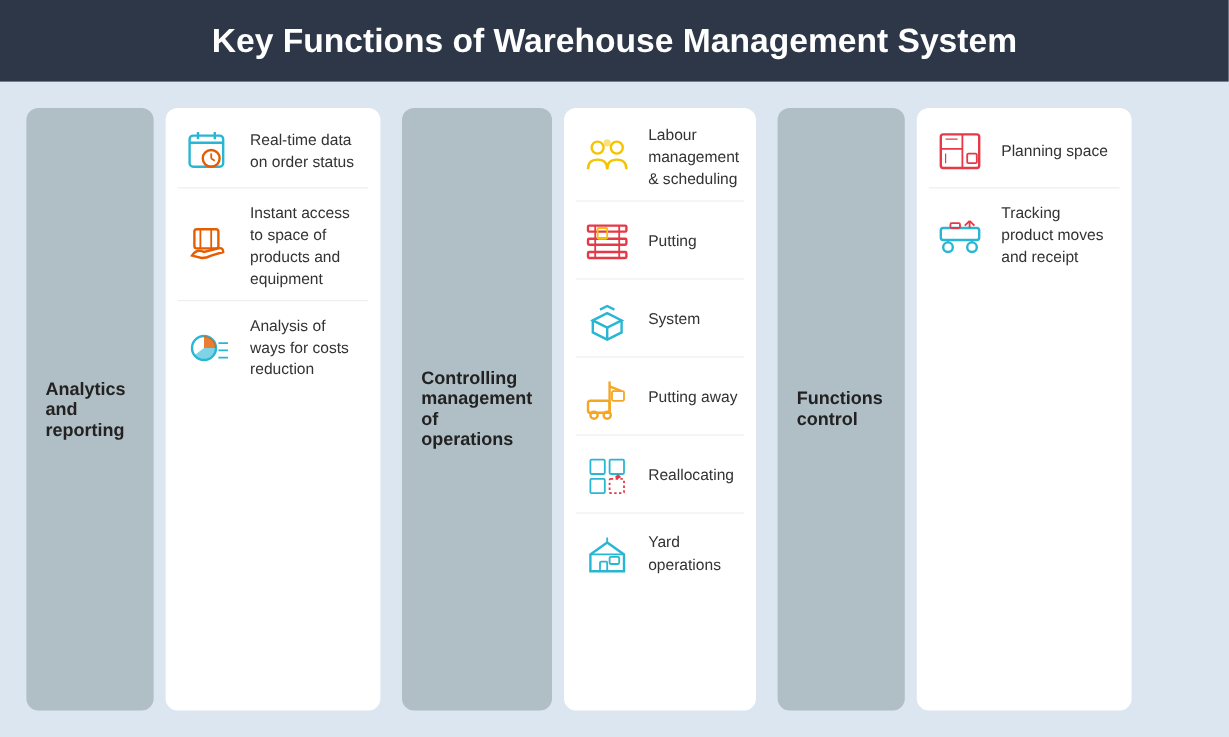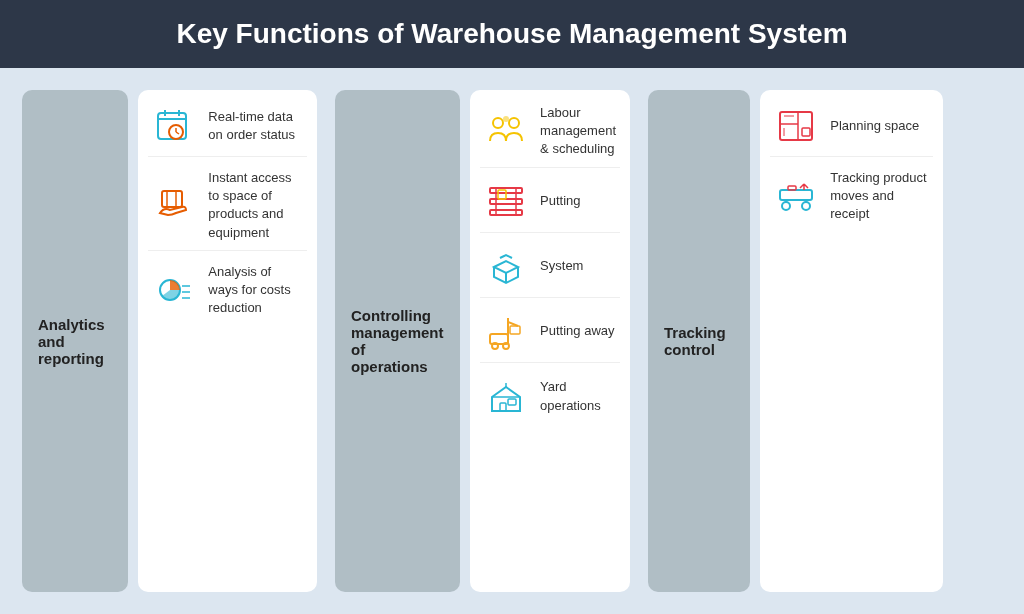--- a/index.html
+++ b/index.html
@@ -188,40 +188,52 @@
             <line x1="22" y1="6" x2="22" y2="32" stroke="#f5a623" stroke-width="2"></line>
             <line x1="22" y1="10" x2="32" y2="14" stroke="#f5a623" stroke-width="2"></line>
             <rect x="24" y="14" width="10" height="8" rx="1" fill="none" stroke="#f5a623" stroke-width="1.5"></rect>
             <circle cx="9" cy="34" r="3" fill="none" stroke="#f5a623" stroke-width="2"></circle>
             <circle cx="20" cy="34" r="3" fill="none" stroke="#f5a623" stroke-width="2"></circle>
           </svg>
         </div>
         <span class="item-text">Putting away</span>
       </div>
 
+      <div class="item-row">
+        <div class="icon-box">
+          <svg width="40" height="40" viewBox="0 0 40 40">
+            <rect x="6" y="6" width="12" height="12" rx="1" fill="none" stroke="#29b6d4" stroke-width="1.5"></rect>
+            <rect x="22" y="6" width="12" height="12" rx="1" fill="none" stroke="#29b6d4" stroke-width="1.5"></rect>
+            <rect x="6" y="22" width="12" height="12" rx="1" fill="none" stroke="#29b6d4" stroke-width="1.5"></rect>
+            <rect x="22" y="22" width="12" height="12" rx="1" fill="none" stroke="#e63946" stroke-width="1.5" stroke-dasharray="2,2"></rect>
+            <path d="M29 19 L29 22 M29 19 L27 21 M29 19 L31 21" fill="none" stroke="#e63946" stroke-width="1.5"></path>
+          </svg>
+        </div>
+        <span class="item-text">Reallocating</span>
+      </div>
 
       <div class="item-row">
         <div class="icon-box">
           <svg width="40" height="40" viewBox="0 0 40 40">
             <path d="M6 20 L20 10 L34 20 L34 34 L6 34 Z" fill="none" stroke="#29b6d4" stroke-width="2"></path>
             <line x1="6" y1="20" x2="34" y2="20" stroke="#29b6d4" stroke-width="1.5"></line>
             <rect x="14" y="26" width="6" height="8" rx="1" fill="none" stroke="#29b6d4" stroke-width="1.5"></rect>
             <rect x="22" y="22" width="8" height="6" rx="1" fill="none" stroke="#29b6d4" stroke-width="1.5"></rect>
             <line x1="20" y1="10" x2="20" y2="6" stroke="#29b6d4" stroke-width="1.5"></line>
           </svg>
         </div>
         <span class="item-text">Yard operations</span>
       </div>
 
     </div>
   </div>
 
   <div class="column column-right">
     <div class="column-header">
-      <span>Tracking control</span>
+      <span>Functions control</span>
     </div>
     <div class="items-container">
 
       <div class="item-row">
         <div class="icon-box">
           <svg width="40" height="40" viewBox="0 0 40 40">
             <rect x="4" y="6" width="32" height="28" rx="2" fill="none" stroke="#e63946" stroke-width="2"></rect>
             <line x1="4" y1="18" x2="22" y2="18" stroke="#e63946" stroke-width="1.5"></line>
             <line x1="22" y1="6" x2="22" y2="34" stroke="#e63946" stroke-width="1.5"></line>
             <rect x="26" y="22" width="8" height="8" rx="1" fill="none" stroke="#e63946" stroke-width="1.5"></rect>

